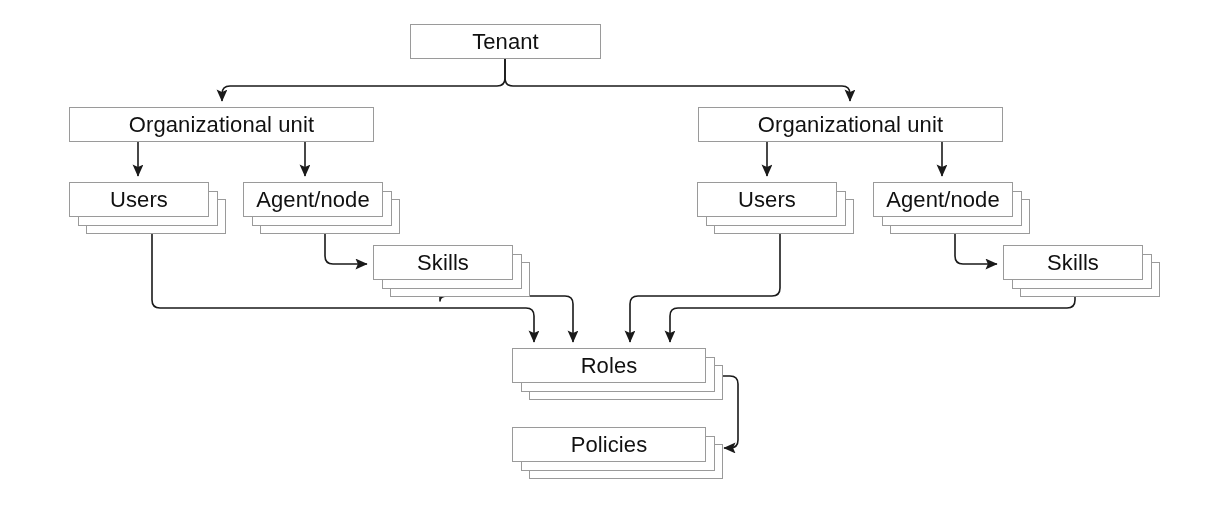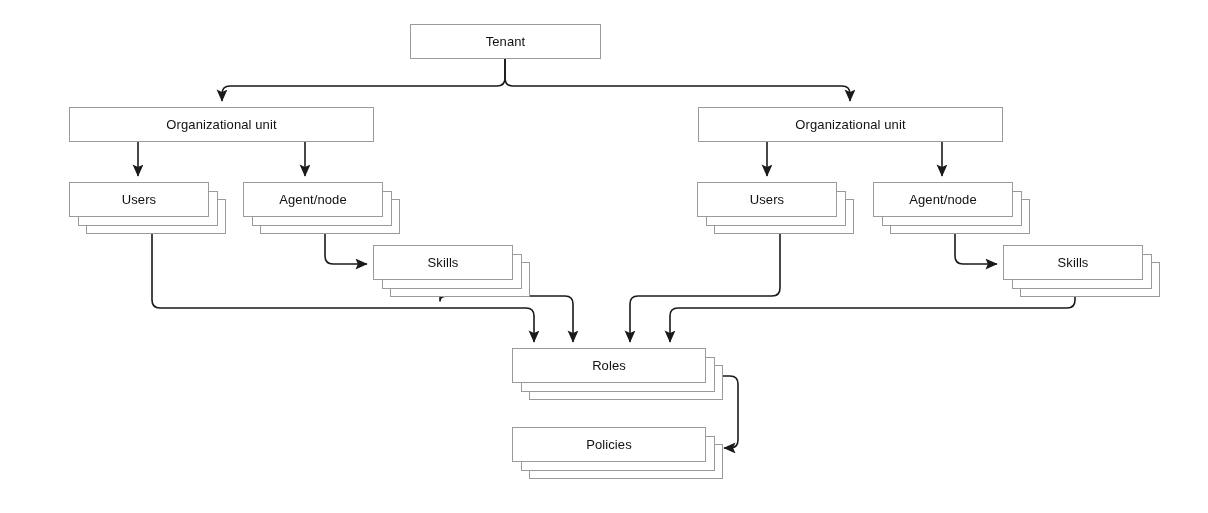--- a/index.html
+++ b/index.html
@@ -14,21 +14,21 @@
     border:1.4px solid #9a9a9a;
   }
   .card.s1{z-index:1;}
   .card.s2{z-index:2;}
   .card.s3{z-index:3;}
   .label{
     position:absolute;left:0;top:0;
     width:100%;height:100%;
     display:flex;align-items:center;justify-content:center;
     color:#111111;
-    font-size:13px;
+    font-size:22px;
     line-height:1;
     white-space:nowrap;
     letter-spacing:0.1px;
   }
 </style>
 </head>
 <body>
 
 <div id="canvas">
 

